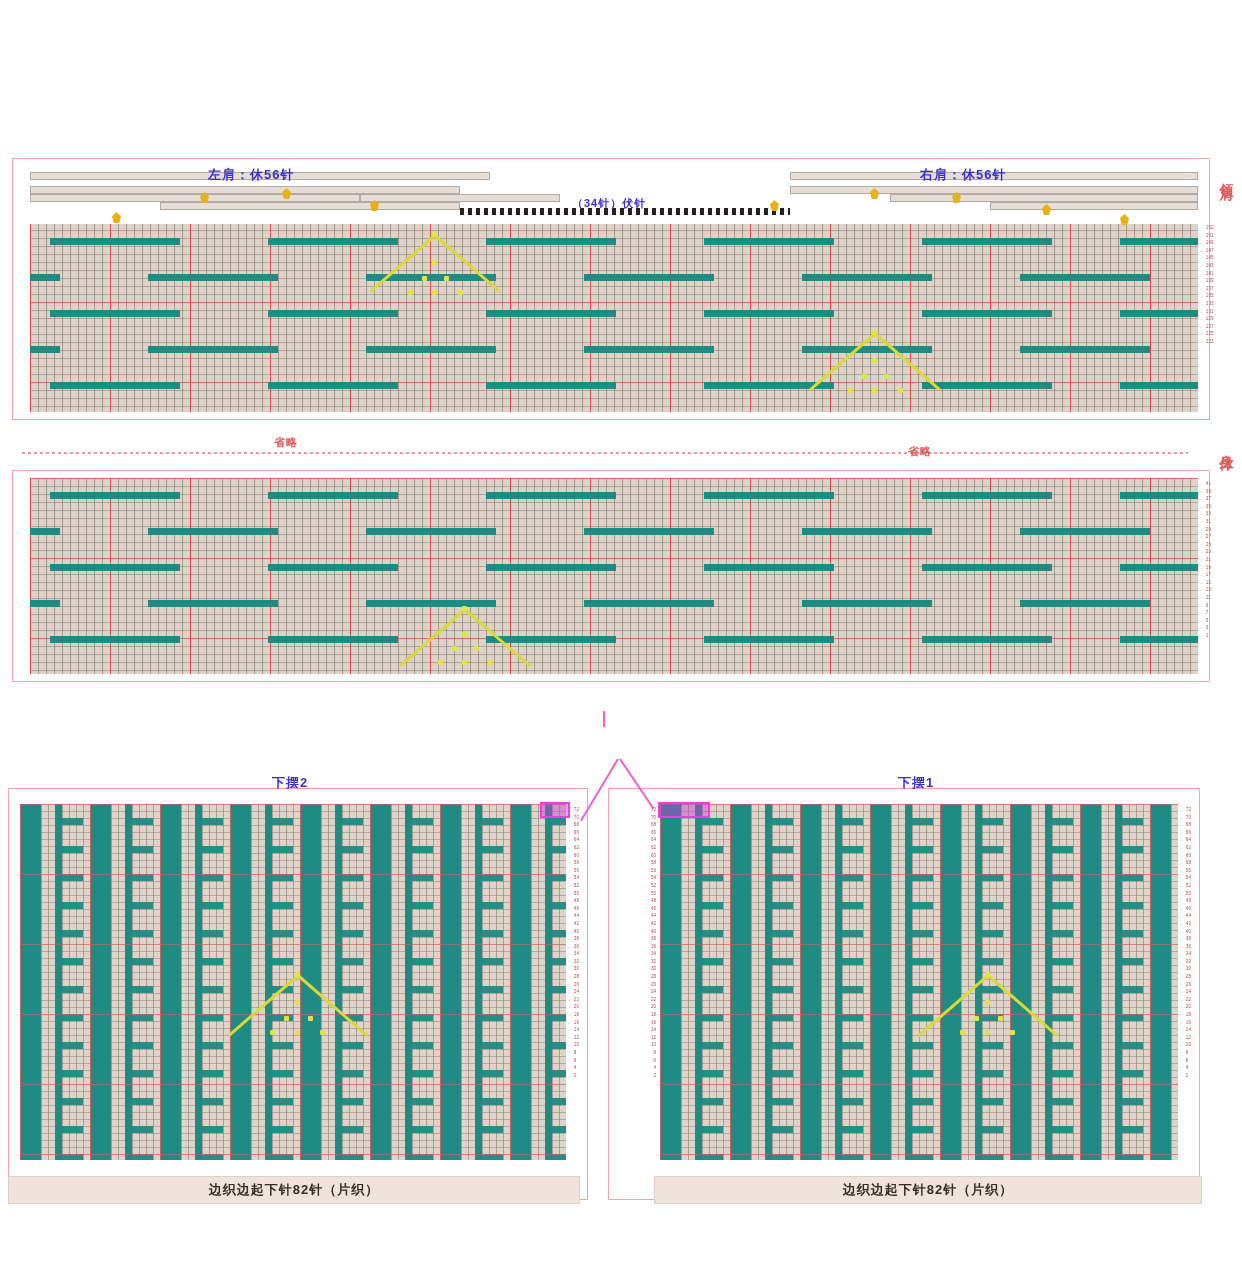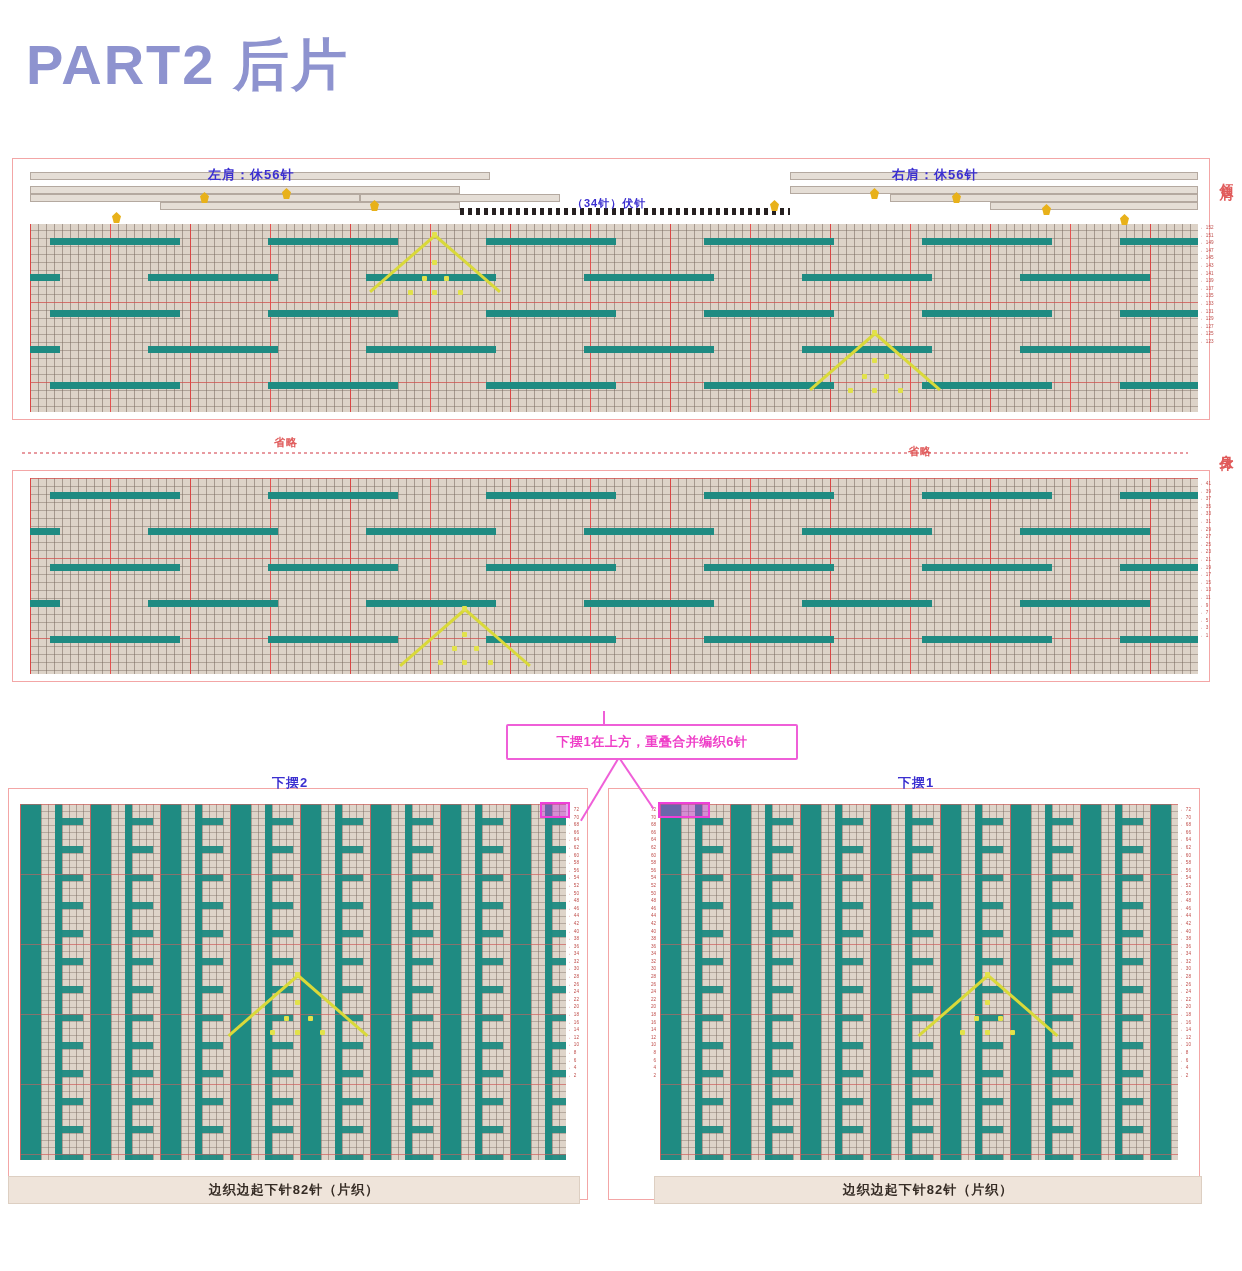--- a/index.html
+++ b/index.html
@@ -135,21 +135,20 @@
   .bindoff{
     position:absolute;height:7px;
     background-image:repeating-linear-gradient(to right,#262020 0 4px,transparent 4px 8px);
   }
 </style>
 </head>
 <body>
 
 <div class="page">
 
-  <div id="page-title">PART2 后片</div>
 
   <div class="chart-shell" style="left:12px;top:158px;width:1122px;height:262px;">
     <div class="frame" style="left:0;top:0;width:1198px;height:262px;"></div>
 
     <div class="grid-area" style="left:18px;top:64px;width:1168px;height:190px;">
       <div class="fine-grid"></div>
       <div class="dark-cols"></div>
       <div class="red-grid"></div>
       <div class="teal-rows">
         <i style="left:20px;top:16px;width:130px;"></i>
@@ -232,21 +231,21 @@
       <div class="gold" style="left:1012px;top:22px;"></div>
       <div class="gold" style="left:1090px;top:32px;"></div>
     </div>
 
     <div class="step" style="left:18px;top:14px;width:1168px;height:12px;">
       <div class="steprow" style="left:0px;top:0px;width:460px;"></div>
       <div class="steprow" style="left:760px;top:0px;width:408px;"></div>
     </div>
 
     <div class="lbl lbl-blue" style="left:196px;top:8px;">左肩：休56针</div>
-    <div class="lbl lbl-blue" style="left:880px;top:8px;">右肩：休56针</div>
+    <div class="lbl lbl-blue" style="left:908px;top:8px;">右肩：休56针</div>
     <div class="lbl lbl-blue" style="left:560px;top:38px;font-size:11px;">（34针）伏针</div>
 
     <div class="rail left" style="left:0px;top:66px;width:16px;" id="rail-up-left">
         <span></span>
         <span></span>
         <span></span>
         <span></span>
         <span></span>
         <span></span>
         <span></span>
@@ -386,21 +385,20 @@
         <span>← 9</span>
         <span>← 7</span>
         <span>← 5</span>
         <span>← 3</span>
         <span>← 1</span>
       </div>
   </div>
 
 
   <div class="connector" style="left:604px;top:710px;width:16px;transform:rotate(90deg);"></div>
-  <div id="overlap-note">下摆1在上方，重叠合并编织6针</div>
   <div class="connector" style="left:618px;top:758px;width:72px;transform:rotate(121deg);"></div>
   <div class="connector" style="left:620px;top:758px;width:60px;transform:rotate(56deg);"></div>
 
   <div class="chart-shell" style="left:8px;top:788px;width:580px;height:412px;">
     <div class="frame" style="left:0;top:0;width:580px;height:412px;"></div>
     <div class="grid-area" style="left:12px;top:16px;width:546px;height:356px;">
       <div class="fine-grid small"></div>
       <div class="basket"></div>
         <div class="basket2">
           <i style="left:42px;top:14px;width:21px;height:7px;"></i>

